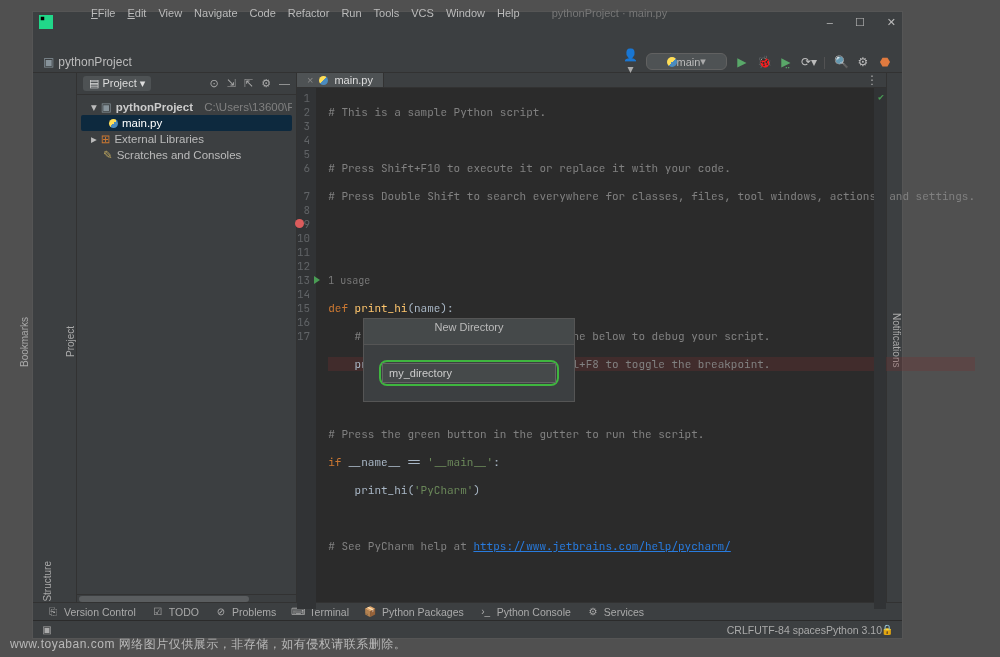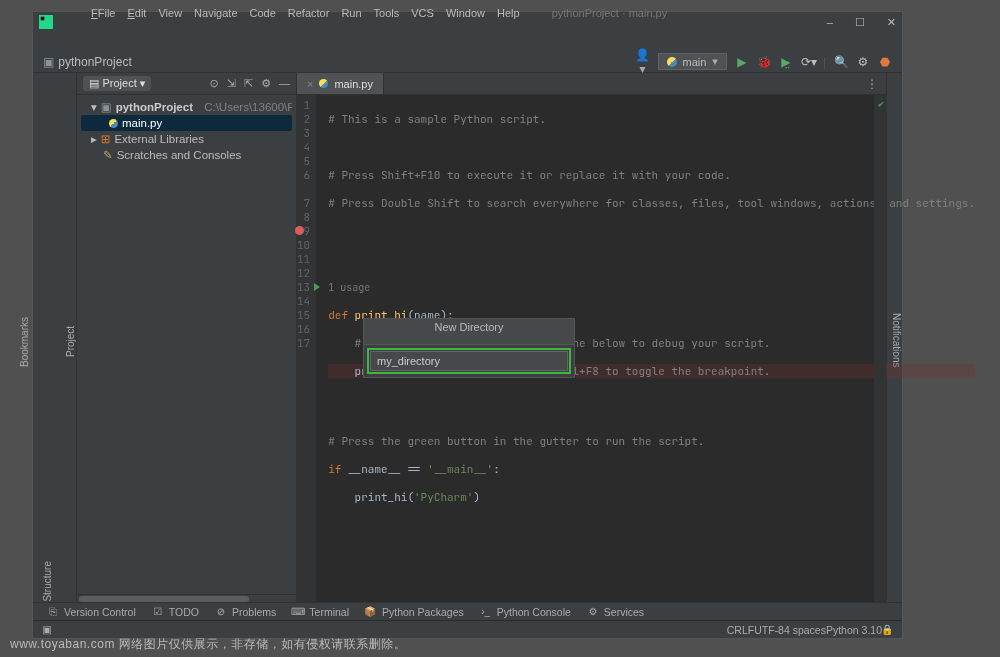--- a/index.html
+++ b/index.html
@@ -53,22 +53,22 @@
     padding: 0 10px;
     color: #bbb;
     font-size: 12px;
     border-bottom: 1px solid #323232;
     margin-top: 19px;
   }
   .crumb-row .folder-icon { color: #87939a; margin-right: 4px; }
   .crumb-row .right { margin-left: auto; display: flex; align-items: center; gap: 8px; }
   .run-chip {
     background: #4e5254; border: 1px solid #616161;
-    padding: 1px 8px; border-radius: 0;
-    display: flex; align-items: center; gap: 6px;
+    padding: 1px 20px; border-radius: 6px;
+    display: flex; align-items: center; gap: 0;
     font-size: 11px;
   }
   .py-dot { width: 10px; height: 10px; border-radius: 50%; background: linear-gradient(135deg,#ffde57 50%,#4b8bbe 50%); display:inline-block; }
   .tb-icn { width: 14px; text-align: center; }
   .main {
     flex: 1; display: flex; min-height: 0; padding-left: 28px;
   }
   .left-gutter {
     width: 16px; background: #3c3f41;
     border-right: 1px solid #323232;
@@ -164,22 +164,22 @@
     background: #3c3f41;
     border: 1px solid #555;
     z-index: 20;
   }
   .popup .ptitle {
     text-align: center; font-size: 11px; color: #bbb;
     padding: 2px 0 11px;
     background: #45494a; border-bottom: 1px solid #555;
   }
   .popup .pinput-wrap {
-    border: 2px solid #3fb63f; border-radius: 0;
-    margin: 3px; padding: 1px;
+    border: 2px solid #3fb63f; border-radius: 8px;
+    margin: 15px; padding: 1px;
   }
   .popup input {
     width: 100%;
     background: #45494a; border: 1px solid #646464;
     color: #ccc; font-size: 11px;
     padding: 3px 6px; outline: none;
   }
   .hscroll {
     height: 8px; background: #3c3f41; border-top: 1px solid #323232;
     position: relative;
@@ -342,20 +342,21 @@
 <div class="line"><span class="c-usage">1 usage</span></div>
 <div class="line"><span class="c-kw">def </span><span class="c-fn">print_hi</span><span class="c-par">(name):</span></div>
 <div class="line"><span class="c-cm">    # Use a breakpoint in the code line below to debug your script.</span></div>
 <div class="line line-hl"><span class="c-par">    print(</span><span class="c-str">f'Hi, {</span><span class="c-par">name</span><span class="c-str">}'</span><span class="c-par">)  </span><span class="c-cm"># Press Ctrl+F8 to toggle the breakpoint.</span></div>
 <div class="line"></div>
 <div class="line"></div>
 <div class="line"><span class="c-cm"># Press the green button in the gutter to run the script.</span></div>
 <div class="line"><span class="c-kw">if </span><span class="c-par">__name__ == </span><span class="c-str">'__main__'</span><span class="c-par">:</span></div>
 <div class="line"><span class="c-par">    print_hi(</span><span class="c-str">'PyCharm'</span><span class="c-par">)</span></div>
 <div class="line"></div>
+<div class="line"><span class="c-cm"># See PyCharm help at </span><span class="c-url">https://www.jetbrains.com/help/pycharm/</span></div>
 <div class="line"></div>
         </div>
         <div class="err-stripe">
           <span class="ok">✔</span>
         </div>
       </div>
     </div>
 
     <div class="right-gutter">
       <span>Notifications</span>

